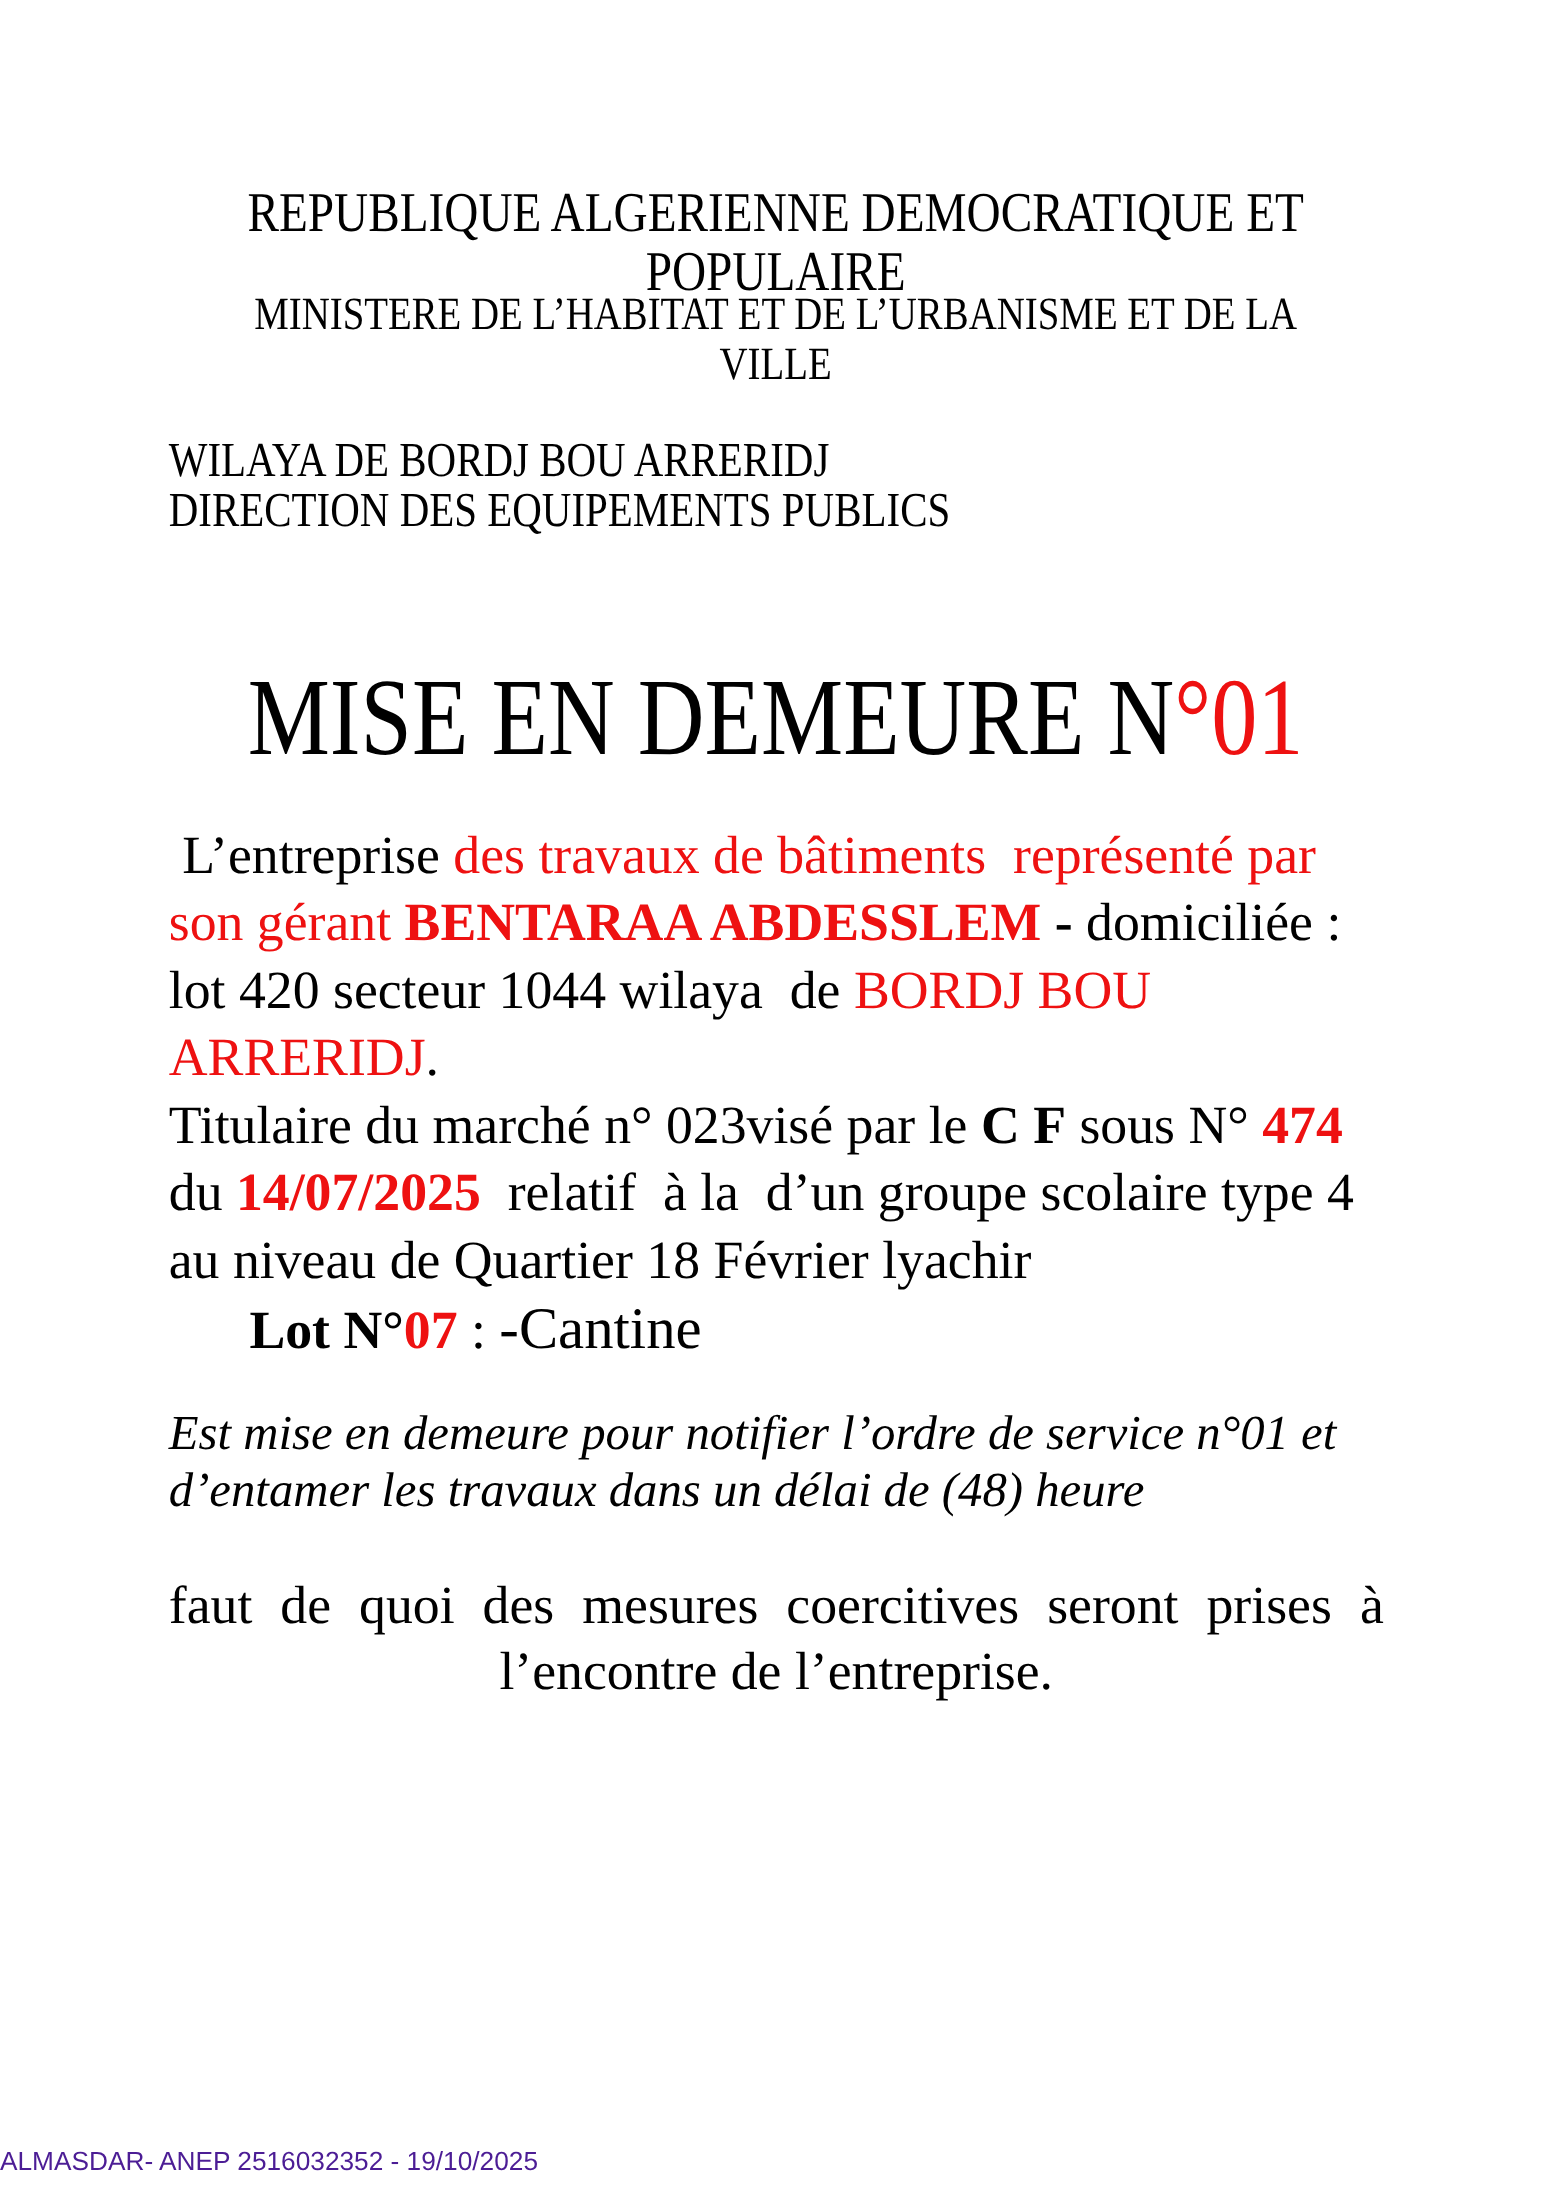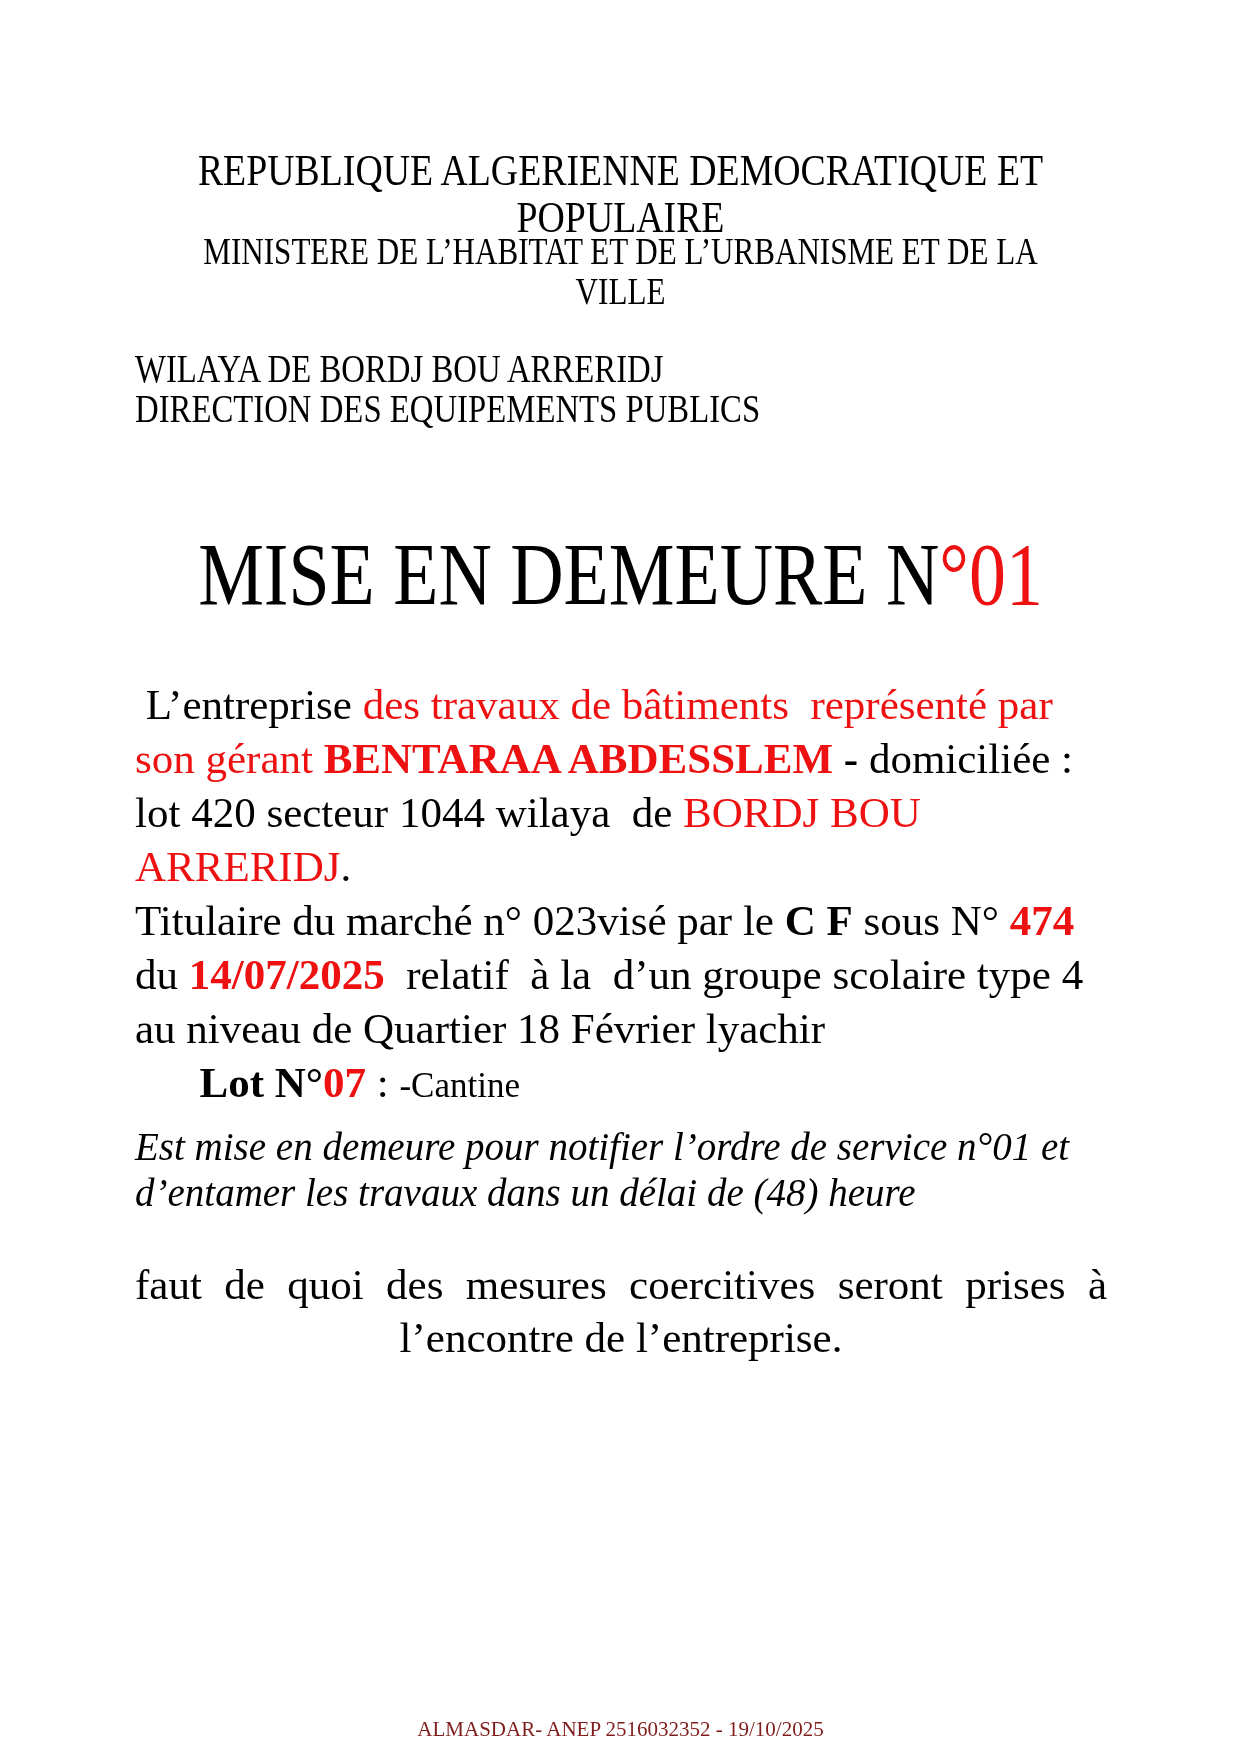--- a/index.html
+++ b/index.html
@@ -48,21 +48,20 @@
     text-align: center;
     font-size: 88px; line-height: 98px;
     white-space: pre;
     transform: scaleX(0.84);
     transform-origin: 50% 0;
   }
   .main-par {
     left: 135px; top: 658px;
     font-size: 43px; line-height: 54px;
     white-space: pre;
-    margin-top: 20px;
   }
   .notice-par {
     left: 135px; top: 1124px;
     font-size: 39px; line-height: 46px;
     white-space: pre-line;
     font-style: italic;
   }
   .warning-par {
     left: 135px; top: 1258px;
     width: 972px;
@@ -72,32 +71,32 @@
     text-align: justify;
     text-align-last: justify;
     white-space: normal;
   }
   .warning-par .plain {
     text-align: center;
     white-space: pre;
   }
   .footer-line {
     left: 0; right: 0; top: 1717px;
-    text-align: center;
-    font-family: Liberation Serif, serif;
+    text-align: left;
+    font-family: Liberation Sans, sans-serif;
     font-size: 21px; line-height: 25px;
-    color: #7f1d1d;
+    color: #4c1d95;
   }
 
   
   .seg-k  { color: #000000; }
   .seg-kb { color: #000000; font-weight: bold; }
   .seg-r  { color: var(--accent-red, #ee1111); }
   .seg-rb { color: var(--accent-red, #ee1111); font-weight: bold; }
-  .seg-ksm{ color: #000000; font-size: 35px; }
+  .seg-ksm{ color: #000000; font-size: 47px; }
 </style>
 </head>
 <body>
 
 <div class="page">
 
   <div class="block hdr-republic">REPUBLIQUE ALGERIENNE DEMOCRATIQUE ET
 POPULAIRE</div>
 
   <div class="block hdr-ministry">MINISTERE DE L’HABITAT ET DE L’URBANISME ET DE LA

